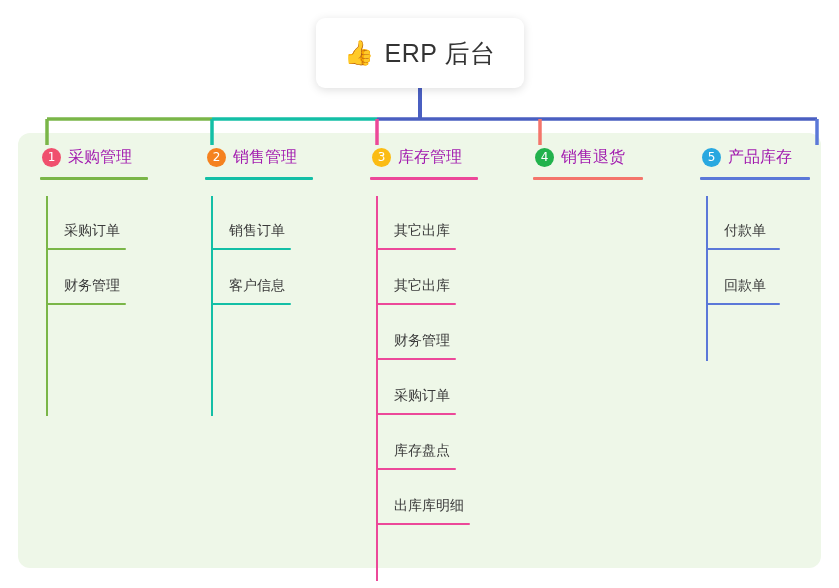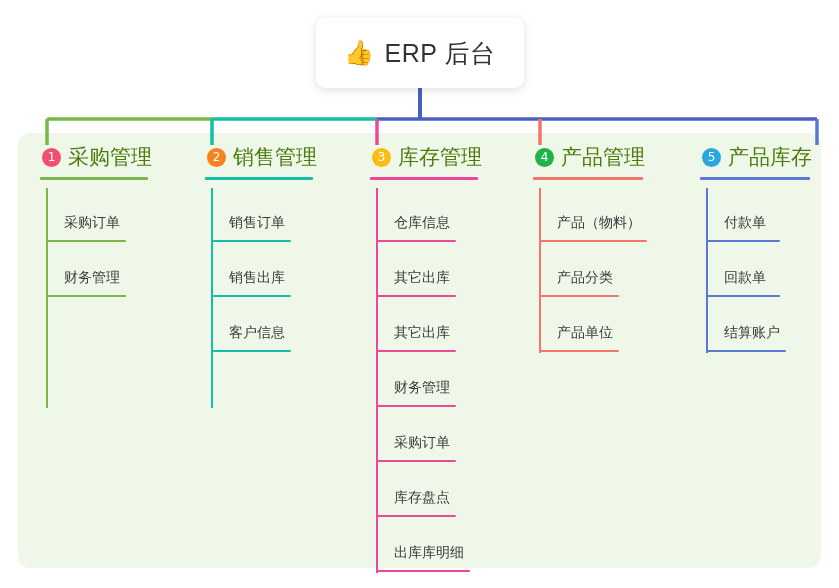--- a/index.html
+++ b/index.html
@@ -101,33 +101,33 @@
     height: 19px;
     border-radius: 50%;
     color: #ffffff;
     font-size: 12px;
     line-height: 19px;
     text-align: center;
     flex: 0 0 auto;
     font-family: "DejaVu Sans", sans-serif;
   }
   .col-title {
-    font-size: 21px;
-    color: #4d7c0f;
+    font-size: 16px;
+    color: #a21caf;
     white-space: nowrap;
   }
   .col-rule {
     height: 3px;
     margin-top: 7px;
     border-radius: 1px;
   }
 
   .leaves {
     position: relative;
-    margin-top: 8px;
+    margin-top: 16px;
   }
   .spine {
     position: absolute;
     left: 6px;
     top: 0;
     bottom: 0;
     width: 2px;
   }
   .leaf {
     position: relative;
@@ -200,42 +200,34 @@
           <span class="col-title">销售管理</span>
         </div>
         <div class="col-rule" style="width: 108px; background: rgb(19, 191, 166);"></div>
         <div class="leaves">
           <div class="spine" style="background: rgb(19, 191, 166); height: 220px;"></div>
           <div class="leaf">
             <span class="leaf-label">销售订单</span>
             <div class="leaf-rule" style="width: 80px; background: rgb(19, 191, 166);"></div>
           </div>
           <div class="leaf">
-            <span class="leaf-label">销售出库</span>
-            <div class="leaf-rule" style="width: 80px; background: rgb(19, 191, 166);"></div>
-          </div>
-          <div class="leaf">
             <span class="leaf-label">客户信息</span>
             <div class="leaf-rule" style="width: 80px; background: rgb(19, 191, 166);"></div>
           </div>
         </div>
       </div>
       <div class="column" style="left: 370px;">
         <div class="col-head">
           <span class="badge" style="background: rgb(251, 188, 20);">3</span>
           <span class="col-title">库存管理</span>
         </div>
         <div class="col-rule" style="width: 108px; background: rgb(236, 72, 153);"></div>
         <div class="leaves">
           <div class="spine" style="background: rgb(236, 72, 153); height: 385px;"></div>
           <div class="leaf">
-            <span class="leaf-label">仓库信息</span>
-            <div class="leaf-rule" style="width: 80px; background: rgb(236, 72, 153);"></div>
-          </div>
-          <div class="leaf">
             <span class="leaf-label">其它出库</span>
             <div class="leaf-rule" style="width: 80px; background: rgb(236, 72, 153);"></div>
           </div>
           <div class="leaf">
             <span class="leaf-label">其它出库</span>
             <div class="leaf-rule" style="width: 80px; background: rgb(236, 72, 153);"></div>
           </div>
           <div class="leaf">
             <span class="leaf-label">财务管理</span>
             <div class="leaf-rule" style="width: 80px; background: rgb(236, 72, 153);"></div>
@@ -250,56 +242,37 @@
           </div>
           <div class="leaf">
             <span class="leaf-label">出库库明细</span>
             <div class="leaf-rule" style="width: 94px; background: rgb(236, 72, 153);"></div>
           </div>
         </div>
       </div>
       <div class="column" style="left: 533px;">
         <div class="col-head">
           <span class="badge" style="background: rgb(34, 178, 76);">4</span>
-          <span class="col-title">产品管理</span>
+          <span class="col-title">销售退货</span>
         </div>
         <div class="col-rule" style="width: 110px; background: rgb(244, 117, 107);"></div>
-        <div class="leaves">
-          <div class="spine" style="background: rgb(244, 117, 107); height: 165px;"></div>
-          <div class="leaf">
-            <span class="leaf-label">产品（物料）</span>
-            <div class="leaf-rule" style="width: 108px; background: rgb(244, 117, 107);"></div>
-          </div>
-          <div class="leaf">
-            <span class="leaf-label">产品分类</span>
-            <div class="leaf-rule" style="width: 80px; background: rgb(244, 117, 107);"></div>
-          </div>
-          <div class="leaf">
-            <span class="leaf-label">产品单位</span>
-            <div class="leaf-rule" style="width: 80px; background: rgb(244, 117, 107);"></div>
-          </div>
-        </div>
       </div>
       <div class="column" style="left: 700px;">
         <div class="col-head">
           <span class="badge" style="background: rgb(41, 168, 224);">5</span>
           <span class="col-title">产品库存</span>
         </div>
         <div class="col-rule" style="width: 110px; background: rgb(91, 120, 216);"></div>
         <div class="leaves">
           <div class="spine" style="background: rgb(91, 120, 216); height: 165px;"></div>
           <div class="leaf">
             <span class="leaf-label">付款单</span>
             <div class="leaf-rule" style="width: 74px; background: rgb(91, 120, 216);"></div>
           </div>
           <div class="leaf">
             <span class="leaf-label">回款单</span>
             <div class="leaf-rule" style="width: 74px; background: rgb(91, 120, 216);"></div>
           </div>
-          <div class="leaf">
-            <span class="leaf-label">结算账户</span>
-            <div class="leaf-rule" style="width: 80px; background: rgb(91, 120, 216);"></div>
-          </div>
         </div>
       </div>
     </div>
 
 </div>
 
 </body></html>

